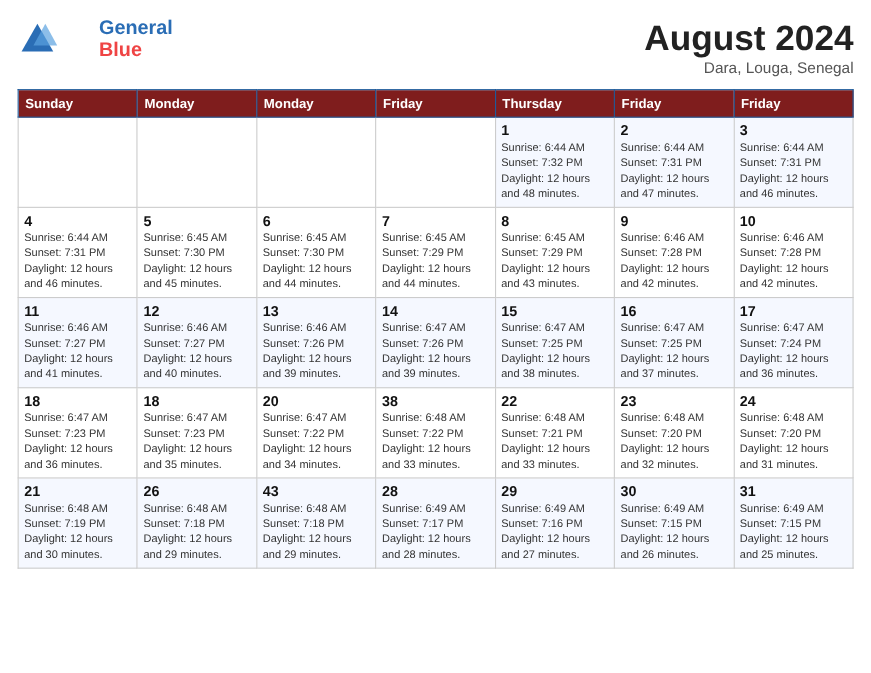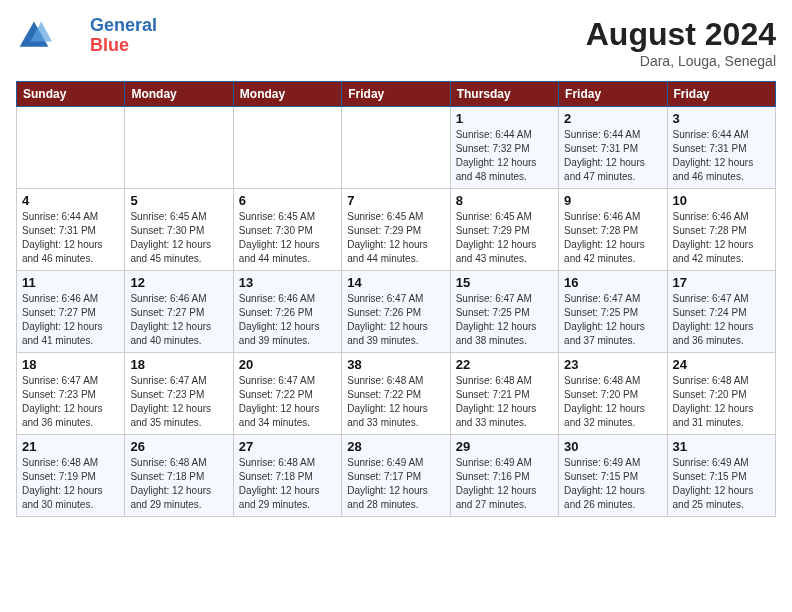--- a/index.html
+++ b/index.html
@@ -315,21 +315,21 @@
 and 30 minutes.</div>
         </td>
         <td>
           <div class="day-number">26</div>
           <div class="day-info" style="white-space: pre-line;">Sunrise: 6:48 AM
 Sunset: 7:18 PM
 Daylight: 12 hours
 and 29 minutes.</div>
         </td>
         <td>
-          <div class="day-number">27</div>
+          <div class="day-number">43</div>
           <div class="day-info" style="white-space: pre-line;">Sunrise: 6:48 AM
 Sunset: 7:18 PM
 Daylight: 12 hours
 and 29 minutes.</div>
         </td>
         <td>
           <div class="day-number">28</div>
           <div class="day-info" style="white-space: pre-line;">Sunrise: 6:49 AM
 Sunset: 7:17 PM
 Daylight: 12 hours

